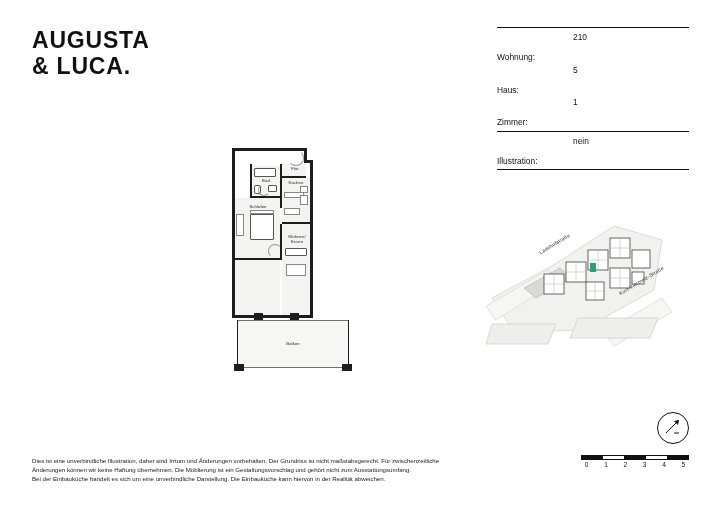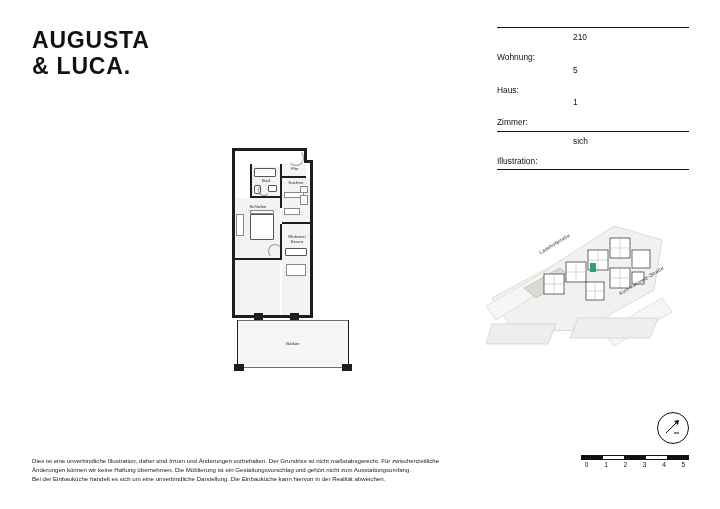--- a/index.html
+++ b/index.html
@@ -216,21 +216,21 @@
       </div>
       <div class="spec-row">
         <div class="spec-key">Zimmer:</div>
         <div class="spec-val">1</div>
       </div>
     </div>
     <div class="rule"></div>
     <div class="spec-rows">
       <div class="spec-row">
         <div class="spec-key">Illustration:</div>
-        <div class="spec-val">sich</div>
+        <div class="spec-val">nein</div>
       </div>
     </div>
     <div class="rule"></div>
   </div>
 
   <div class="plan">
 
     <div class="wall" style="left:4px; top:0px; width:72px; height:3px;"></div>
     <div class="wall" style="left:76px; top:0px; width:3px; height:14px;"></div>
     <div class="wall" style="left:82px; top:14px; width:3px; height:44px;"></div>

